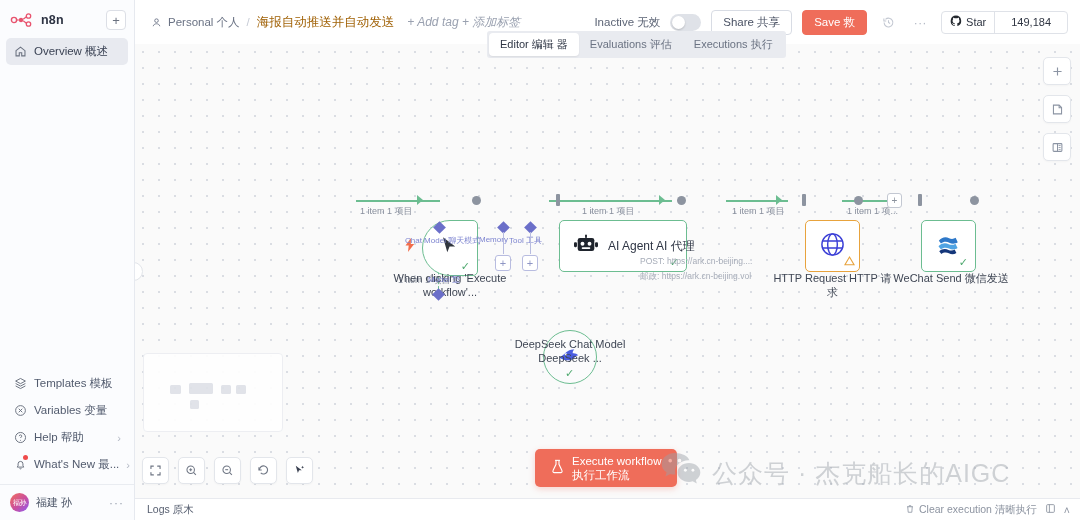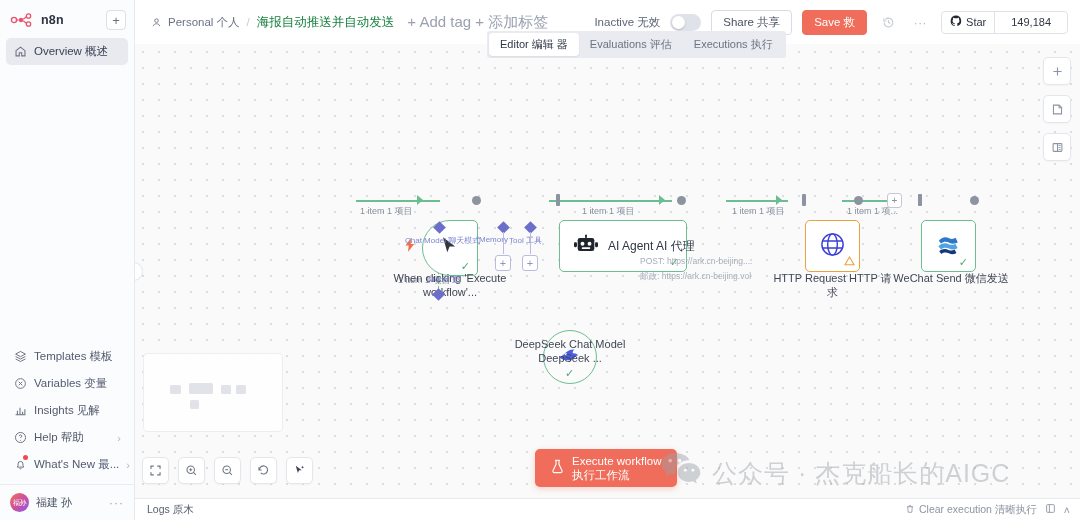--- a/index.html
+++ b/index.html
@@ -56,22 +56,22 @@
   
   .main { position: relative; flex: 1; height: 520px; overflow: hidden; background: #fafafa; }
 
   
   .header {
     height: 44px; background: #fff; display: flex; align-items: center;
     padding: 0 12px 0 14px; gap: 8px; position: relative; z-index: 20;
   }
   .crumbs { display: flex; align-items: center; gap: 5px; font-size: 11.5px; color: #6a7284; white-space: nowrap; }
   .crumb-sep { color: #c5cad4; margin: 0 2px; }
-  .wf-title { color: #15803d; font-size: 12.5px; font-weight: 400; }
-  .add-tag { color: #9aa1b0; font-size: 15px; margin-left: 8px; cursor: pointer; white-space: nowrap; }
+  .wf-title { color: #a16207; font-size: 12.5px; font-weight: 400; }
+  .add-tag { color: #9aa1b0; font-size: 12px; margin-left: 8px; cursor: pointer; white-space: nowrap; font-style: italic; }
   .hdr-right { margin-left: auto; display: flex; align-items: center; gap: 10px; }
   .inactive-lbl { font-size: 11.5px; color: #5d6576; white-space: nowrap; }
   .toggle {
     width: 31px; height: 17px; border-radius: 9px; background: #dfe2e8; position: relative; cursor: pointer;
   }
   .toggle:after {
     content: ""; position: absolute; left: 2px; top: 2px; width: 13px; height: 13px;
     border-radius: 50%; background: #fff; box-shadow: 0 1px 2px rgba(0,0,0,.18);
   }
   .btn {
@@ -277,29 +277,20 @@
         <span class="ico">
           <svg width="13" height="13" viewBox="0 0 16 16" fill="none" stroke="#6b7280" stroke-width="1.2">
             <circle cx="8" cy="8" r="6"></circle>
               <path d="M5.8 5.8l4.4 4.4M10.2 5.8l-4.4 4.4"></path>
           </svg>
         </span>
         <span>Variables  变量</span>
       </div>
       <div class="sb-item">
         <span class="ico">
-          <svg width="13" height="13" viewBox="0 0 16 16" fill="none" stroke="#6b7280" stroke-width="1.3">
-            <path d="M2 13.2h12"></path>
-              <path d="M4.2 13V8.4M7.4 13V4.6M10.6 13V9.6M13.4 13V6.4"></path>
-          </svg>
-        </span>
-        <span>Insights  见解</span>
-      </div>
-      <div class="sb-item">
-        <span class="ico">
           <svg width="13" height="13" viewBox="0 0 16 16" fill="none" stroke="#6b7280" stroke-width="1.2">
             <circle cx="8" cy="8" r="6.2"></circle>
               <path d="M6.3 6.3c.2-1 1-1.6 1.9-1.5.9.1 1.5.8 1.4 1.6-.1.9-1.5 1.1-1.6 2.2"></path>
             <circle cx="8" cy="11.3" r=".65" fill="#6b7280" stroke="none"></circle>
           </svg>
         </span>
         <span>Help  帮助</span>
         <span class="chev">›</span>
       </div>
       <div class="sb-item">

